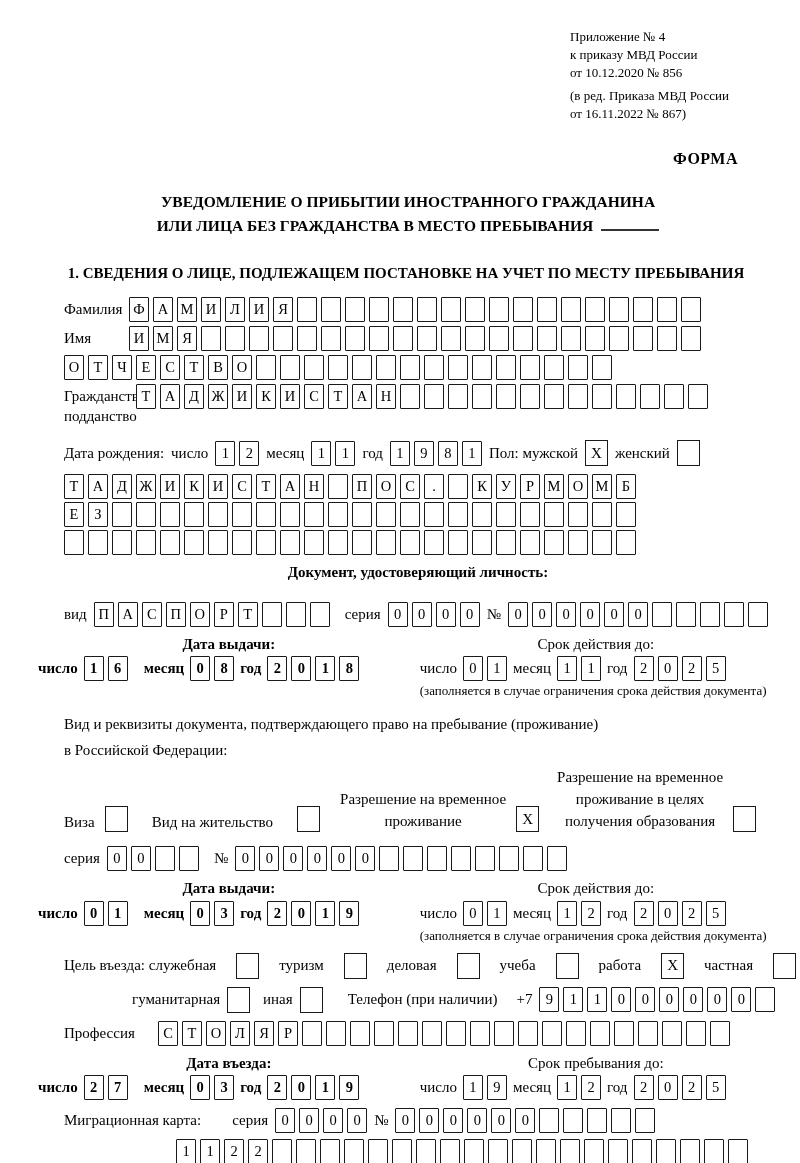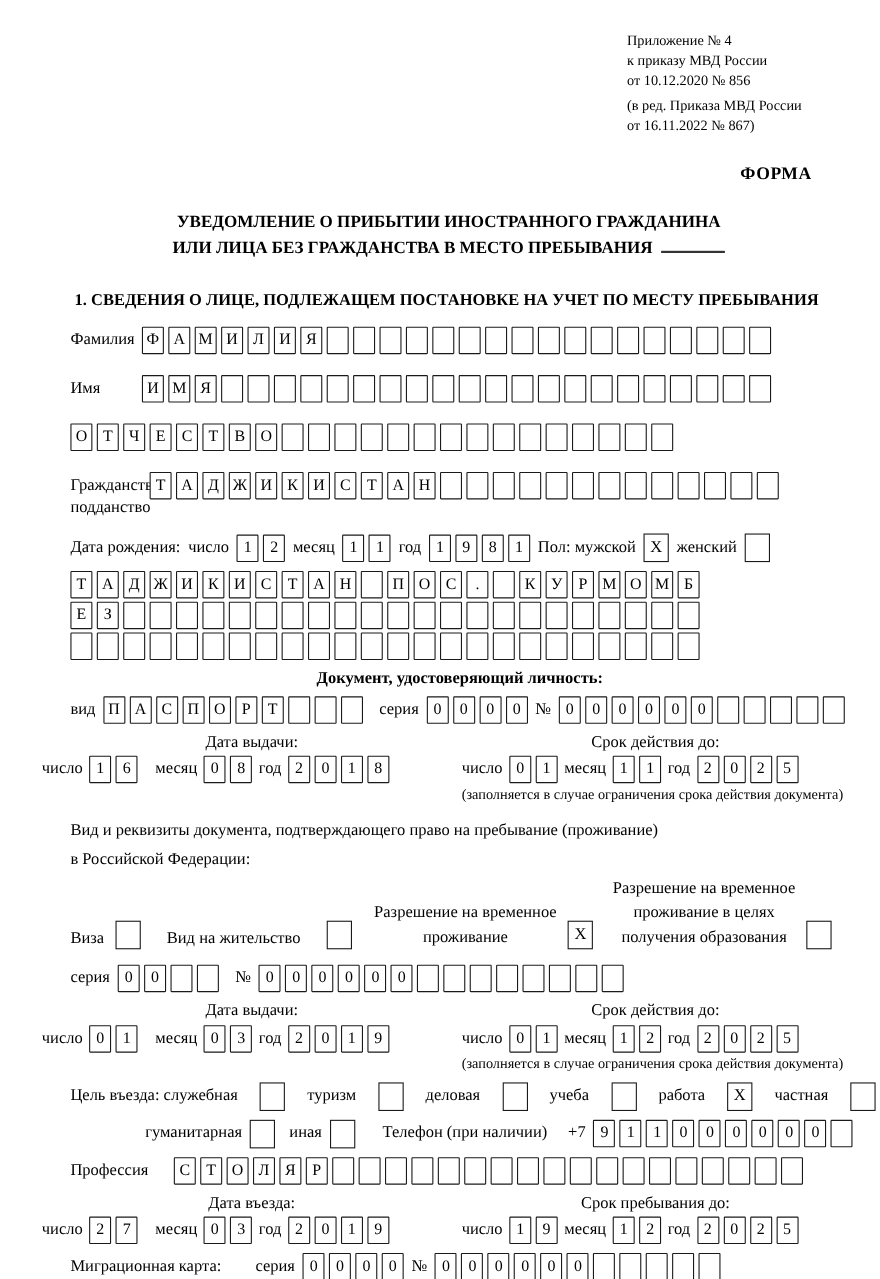--- a/index.html
+++ b/index.html
@@ -24,42 +24,42 @@
   
   .cells { display:inline-flex; gap:4px; flex-wrap:nowrap; vertical-align:middle; }
   .cell {
     width:20px; height:25px; flex:0 0 20px;
     border:1.6px solid #1a1a1a; border-radius:1px;
     display:inline-flex; align-items:center; justify-content:center;
     font-size:14.5px; background:#fff;
   }
   .cells-col { display:flex; flex-direction:column; gap:3px; }
 
-  .frow { display:flex; align-items:flex-start; margin-top:19px; }
+  .frow { display:flex; align-items:flex-start; margin-top:4px; }
   .flabel { flex:0 0 auto; padding-top:3px; }
   .w65 { width:65px; } .w72 { width:72px; } .w88 { width:88px; } .w75 { width:75px; }
 
   .mt14 { margin-top:14px; }
   .mt8 { margin-top:8px; }
 
   
   .checkbox {
     width:23px; height:26px; flex:0 0 23px;
     border:1.6px solid #1a1a1a; display:inline-flex;
     align-items:center; justify-content:center; font-size:15px;
     vertical-align:middle; background:#fff;
   }
 
   
   .inline-row { display:flex; align-items:center; gap:7px; flex-wrap:nowrap; }
   .inline-row .txt { white-space:nowrap; }
 
   
   .date-row { display:flex; margin-top:8px; margin-left:-26px; }
-  .date-col-l { width:390px; }
+  .date-col-l { width:390px;font-weight:bold; }
   .date-col-r { width:360px; }
   .date-title { text-align:center; margin-bottom:2px; }
   .date-fields { display:flex; align-items:center; gap:6px; }
   .date-note { font-size:13px; margin-top:2px; white-space:nowrap; }
   .center-heading { text-align:center; font-weight:bold; margin-top:8px; }
   .residence-text { margin-top:12px; line-height:1.7; }
 
   .perm-row { display:flex; align-items:flex-end; margin-top:4px; gap:10px; }
   .perm-block { text-align:center; line-height:1.45; }
 </style>
@@ -310,21 +310,21 @@
           <span class="cell"></span>
           <span class="cell"></span>
           <span class="cell"></span>
           <span class="cell"></span>
         </div>
     </div>
   </div>
 
   <div class="center-heading">Документ, удостоверяющий личность:</div>
 
-  <div class="inline-row" style="margin-top:5px">
+  <div class="inline-row" style="margin-top:19px">
     <span class="txt">вид</span>
     <span class="cells">
         <span class="cell">П</span>
         <span class="cell">А</span>
         <span class="cell">С</span>
         <span class="cell">П</span>
         <span class="cell">О</span>
         <span class="cell">Р</span>
         <span class="cell">Т</span>
         <span class="cell"></span>

